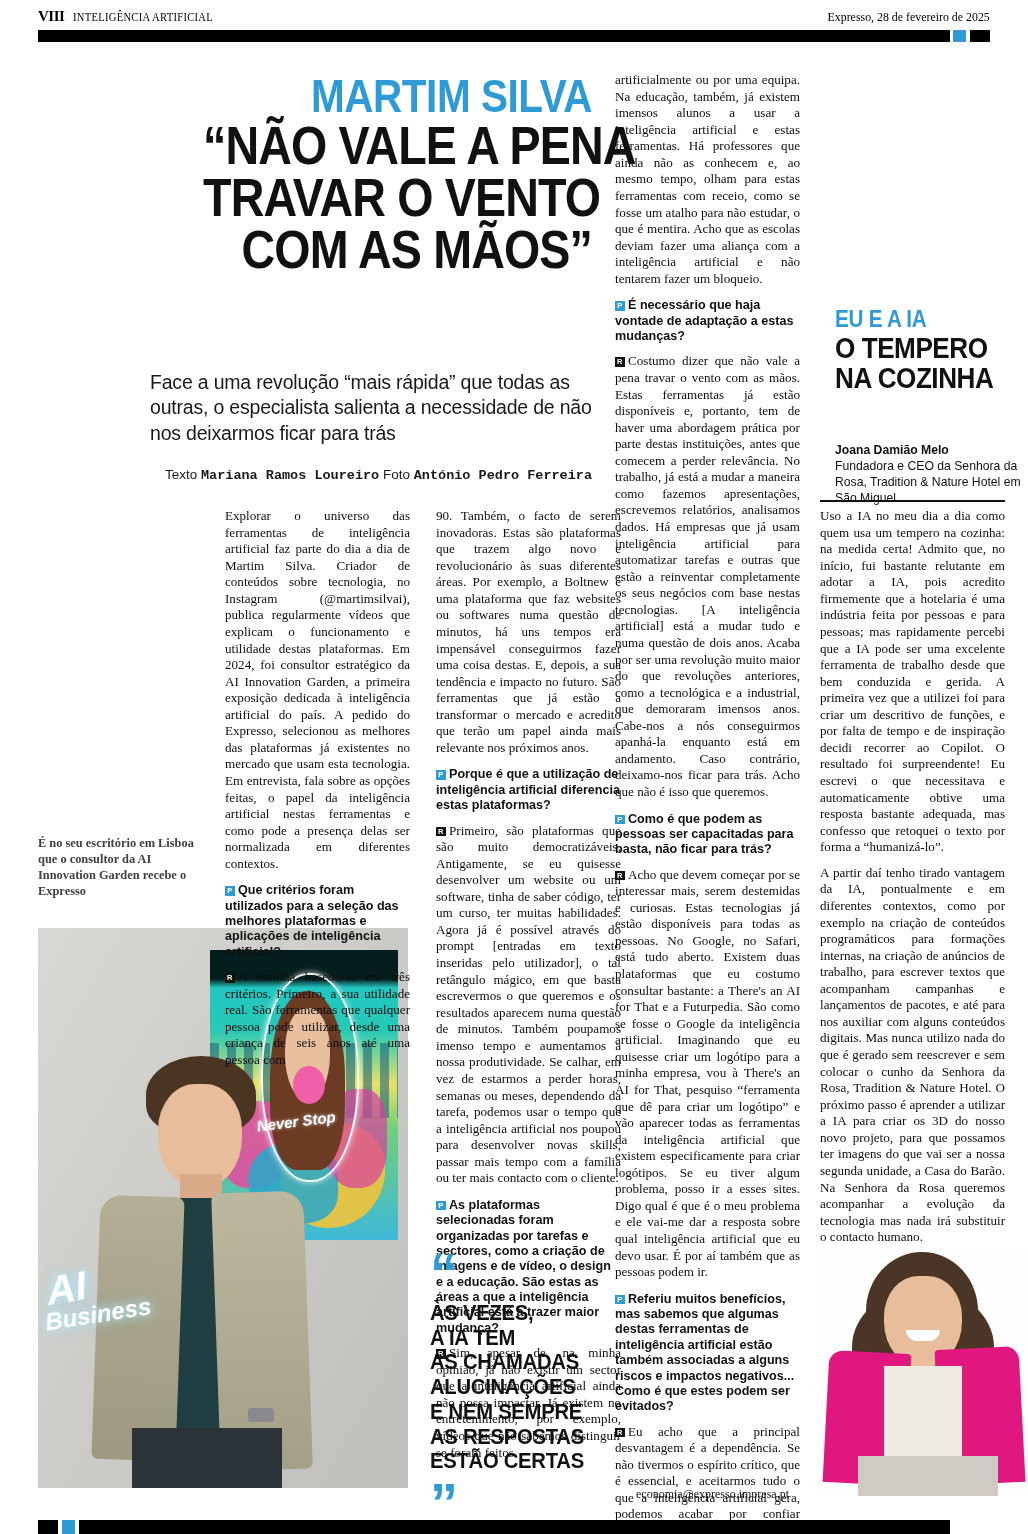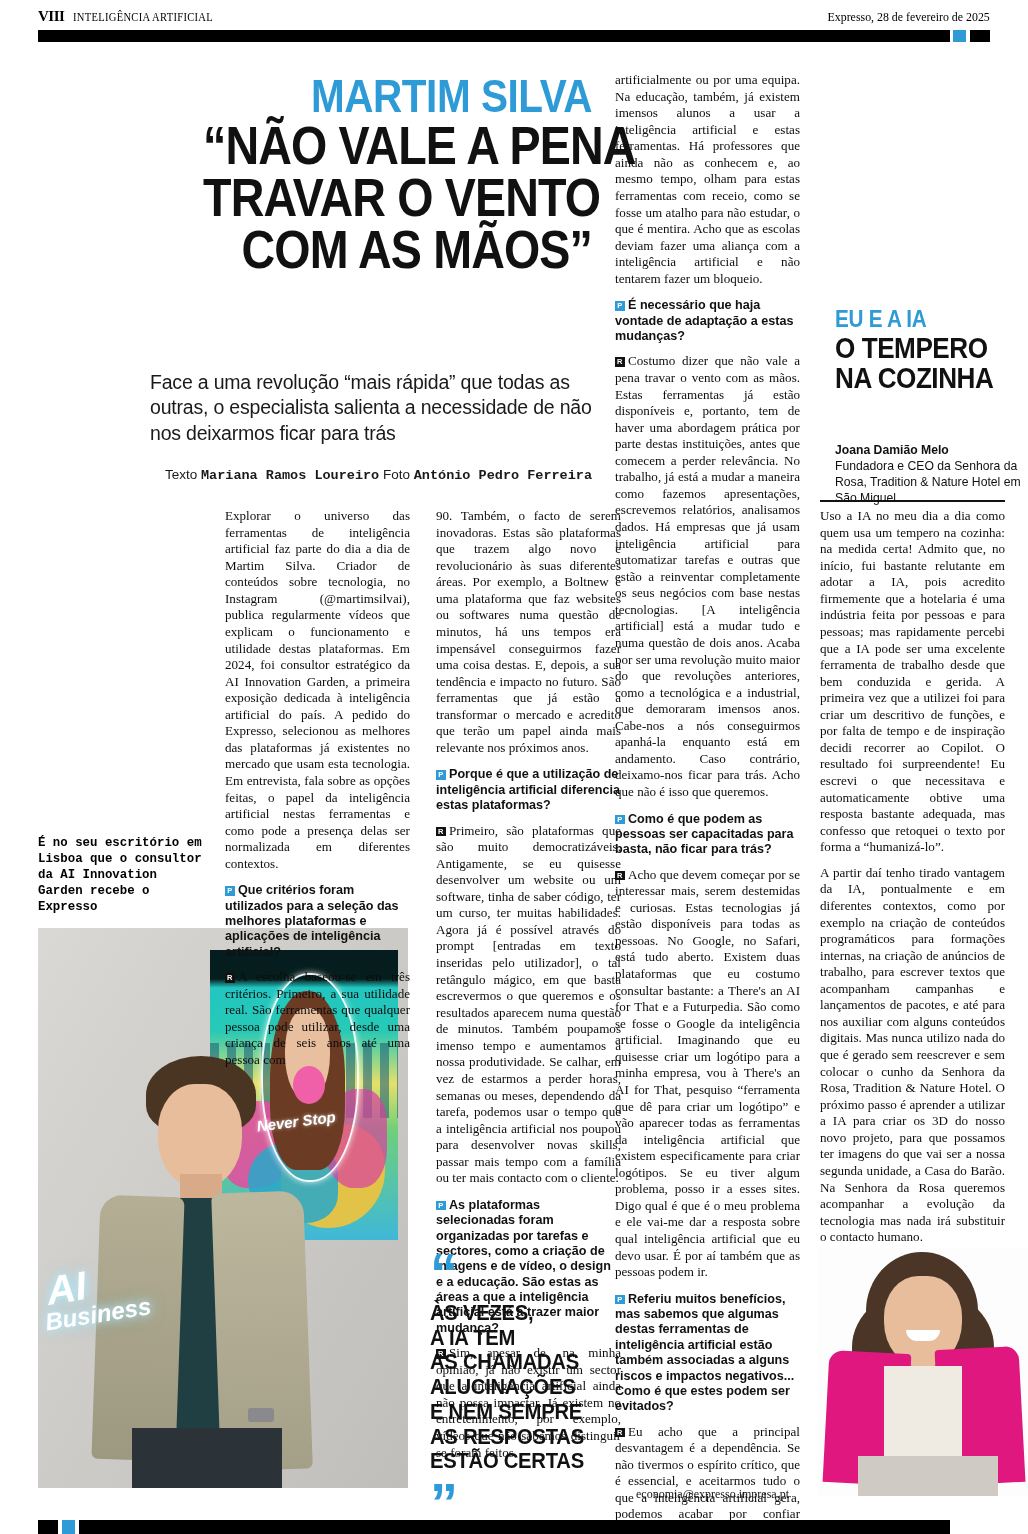--- a/index.html
+++ b/index.html
@@ -113,22 +113,22 @@
   .mk.r { background: #111; }
 
   #col1 { left: 225px; top: 508px; width: 185px; }
   #col2 { left: 436px; top: 508px; width: 185px; }
   #col3 { left: 615px; top: 72px; width: 185px; }
   #col4 { left: 820px; top: 508px; width: 185px; }
 
   
   .photo-caption {
     position: absolute; left: 38px; top: 836px; width: 170px;
-    font-family: Liberation Mono, monospace;
-    font-weight: 700; font-size: 12.4px; line-height: 1.28; color:#000000;
+    font-family: Liberation Serif, serif;
+    font-weight: 700; font-size: 12.4px; line-height: 1.28; color:#404040;
   }
 
   
   .photo-main {
     position: absolute; left: 38px; top: 928px; width: 370px; height: 560px;
     overflow: hidden; background: #c9c9c7;
   }
   .ph-wall {
     position:absolute; inset:0;
     background: linear-gradient(120deg,#d9d8d4 0%,#cdccc8 45%,#bfbeba 100%);

